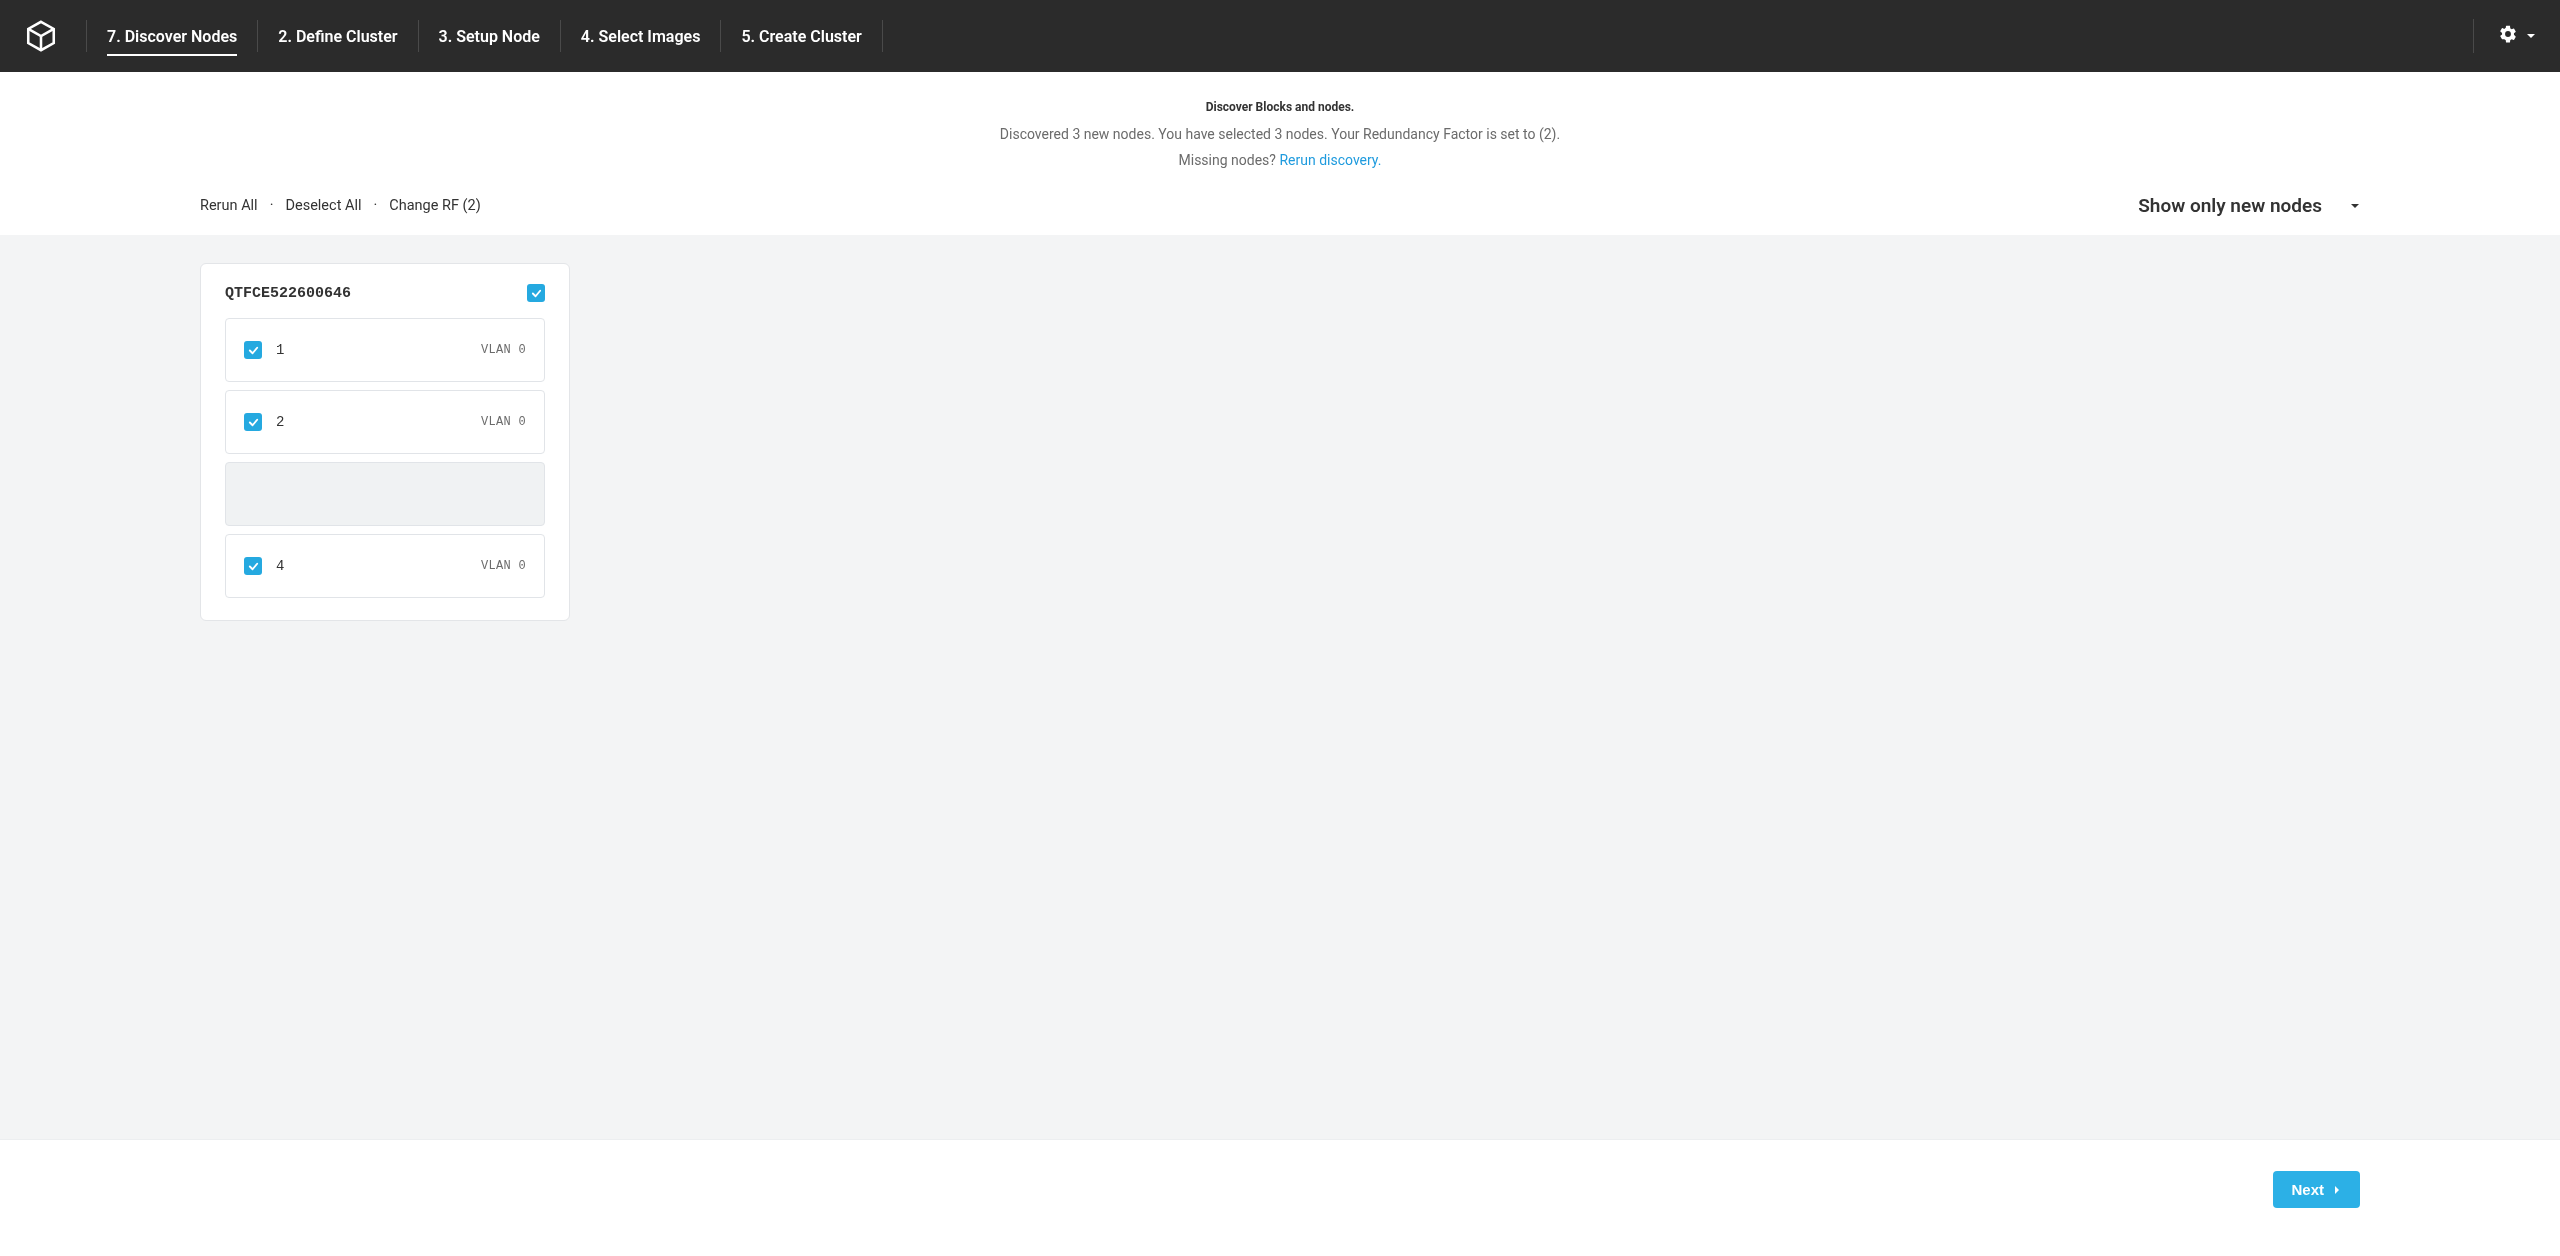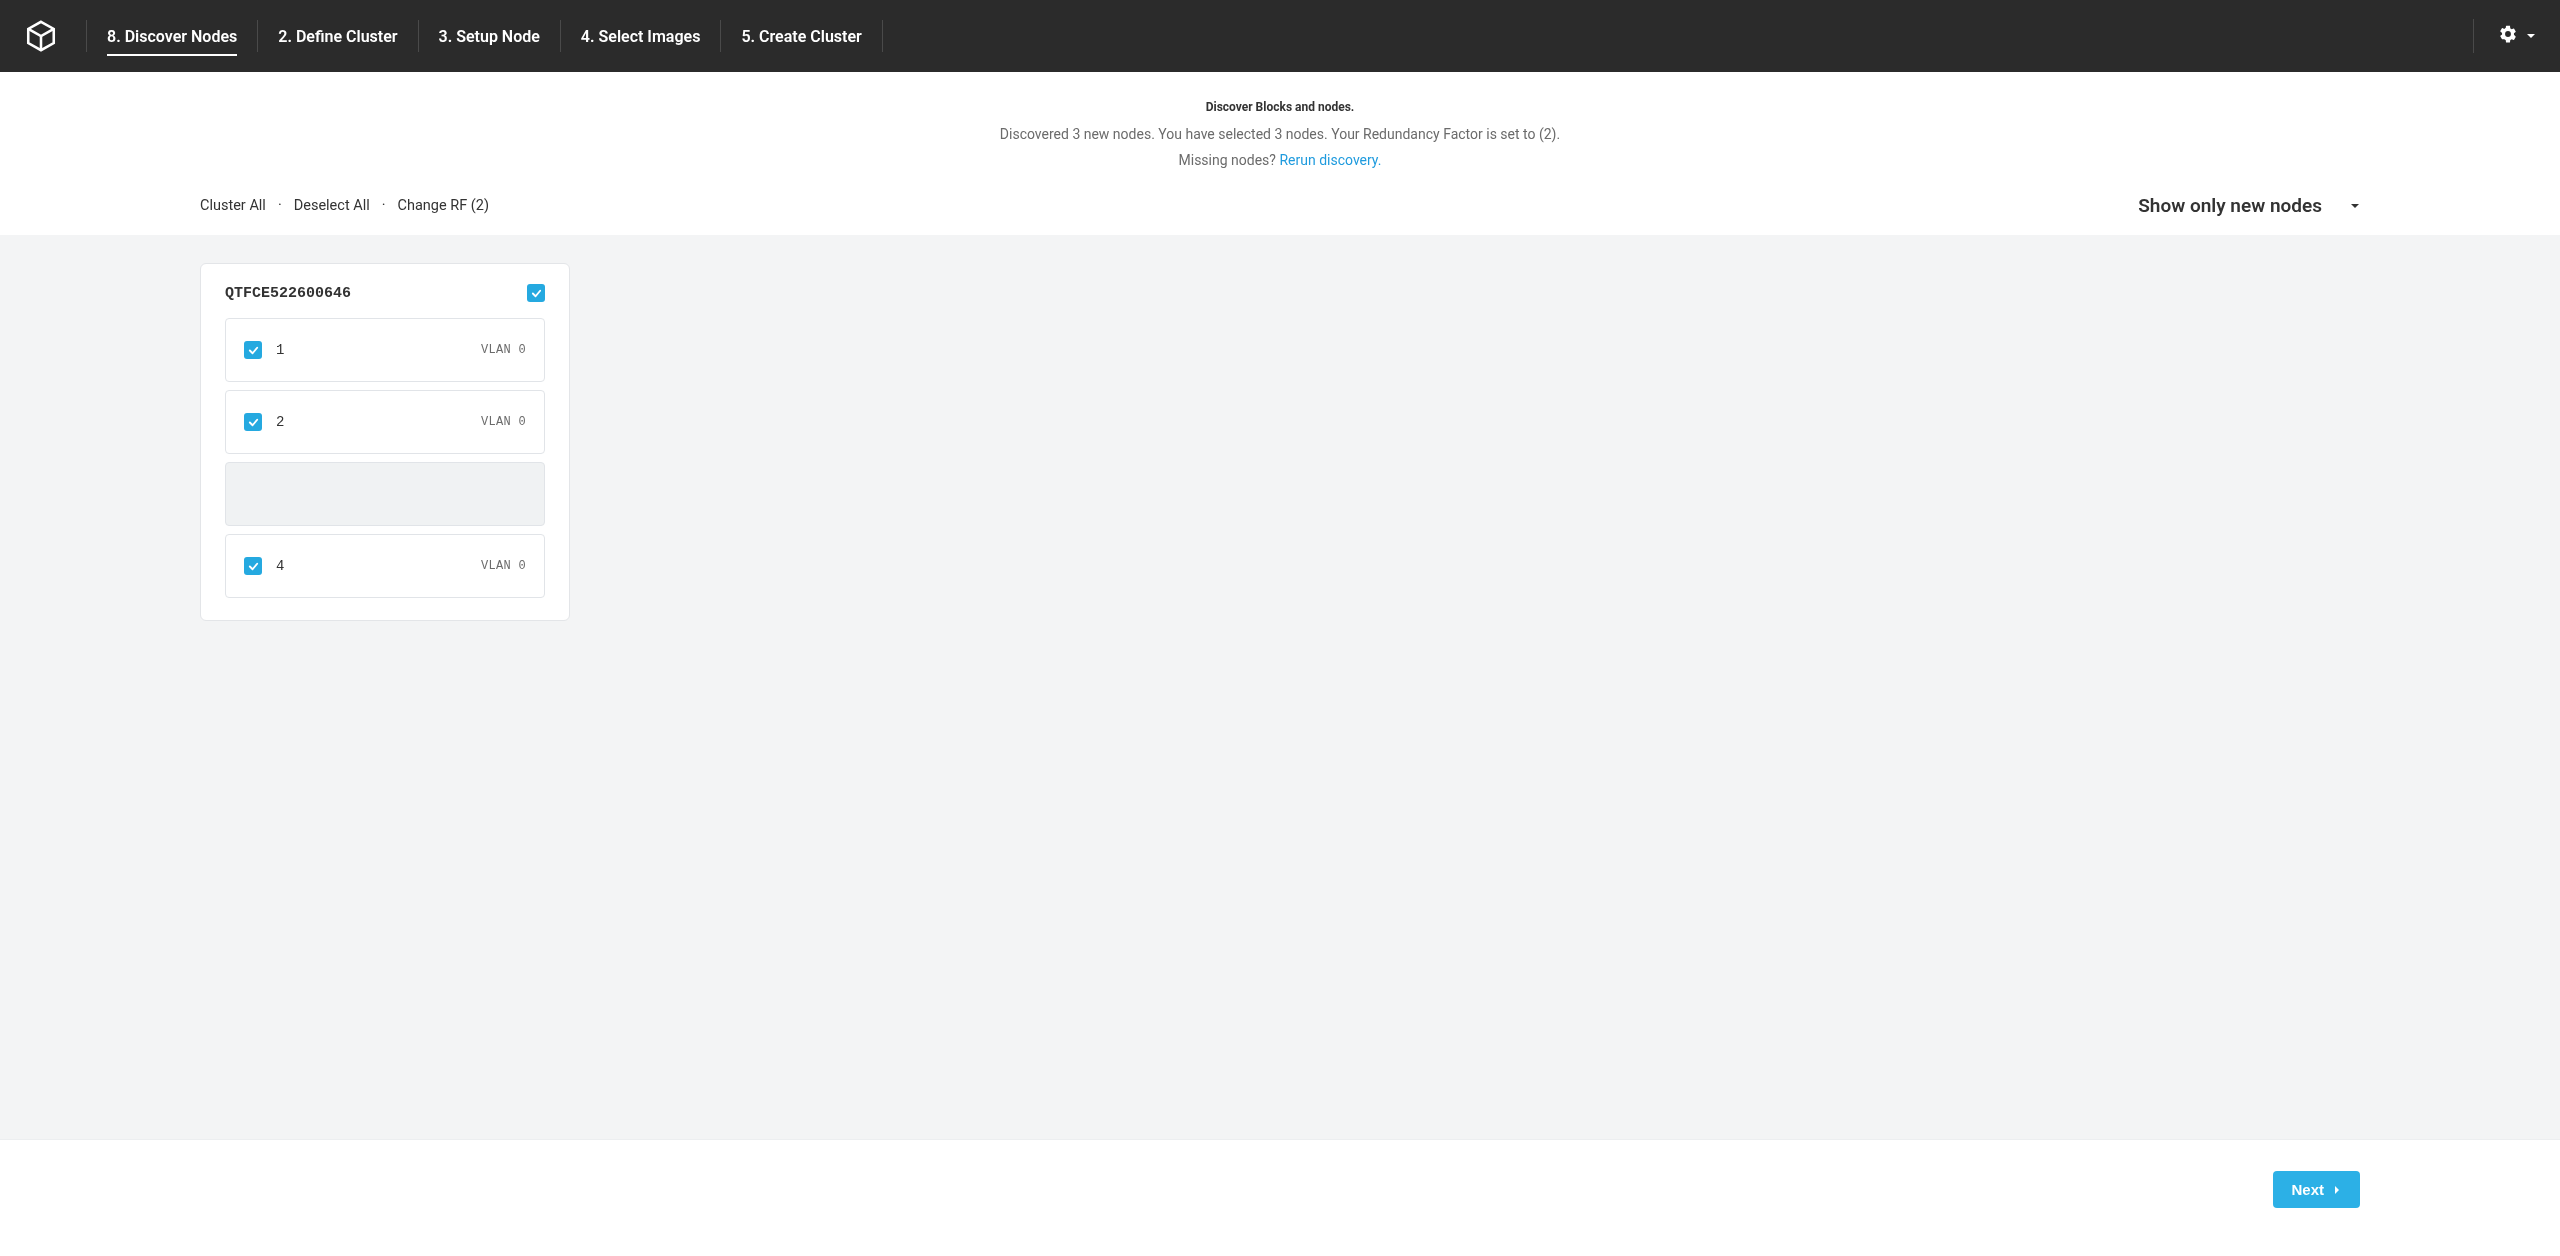--- a/index.html
+++ b/index.html
@@ -179,21 +179,21 @@
 <div class="topbar">
   <div class="logo">
     <svg viewBox="0 0 24 24" fill="none" stroke="#fff" stroke-width="1.8">
       <path d="M12 2 L21 7 L21 17 L12 22 L3 17 L3 7 Z"></path>
       <path d="M3 7 L12 12 L21 7"></path>
       <path d="M12 12 L12 22"></path>
     </svg>
   </div>
   <div class="nav-steps">
     <div class="nav-sep"></div>
-    <div class="nav-step active">8. Discover Nodes</div>
+    <div class="nav-step active">7. Discover Nodes</div>
     <div class="nav-sep"></div>
     <div class="nav-step">2. Define Cluster</div>
     <div class="nav-sep"></div>
     <div class="nav-step">3. Setup Node</div>
     <div class="nav-sep"></div>
     <div class="nav-step">4. Select Images</div>
     <div class="nav-sep"></div>
     <div class="nav-step">5. Create Cluster</div>
     <div class="nav-sep"></div>
   </div>
@@ -217,21 +217,21 @@
   <div class="page-title">Discover Blocks and nodes.</div>
   <div class="page-sub">Discovered 3 new nodes. You have selected 3 nodes. Your Redundancy Factor is set to (2).</div>
   <div class="page-sub">
     <span>Missing nodes?</span>
     <a href="#">Rerun discovery.</a>
   </div>
 </div>
 
 <div class="actionbar">
   <div class="actionbar-left">
-    <span class="act">Cluster All</span>
+    <span class="act">Rerun All</span>
     <span class="dot">·</span>
     <span class="act">Deselect All</span>
     <span class="dot">·</span>
     <span class="act">Change RF (2)</span>
   </div>
   <div class="actionbar-right">
     <span>Show only new nodes</span>
     <span class="chevron">
       <svg viewBox="0 0 10 10" fill="#333">
           <path d="M1 3 L5 7 L9 3 Z"></path>

